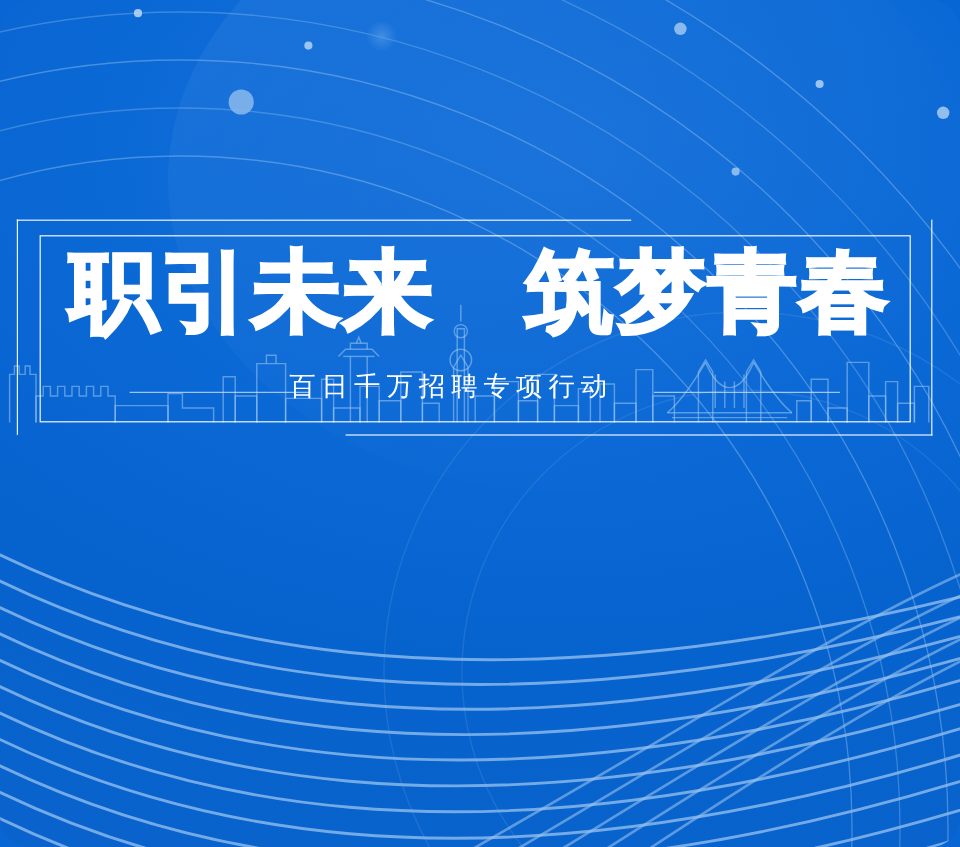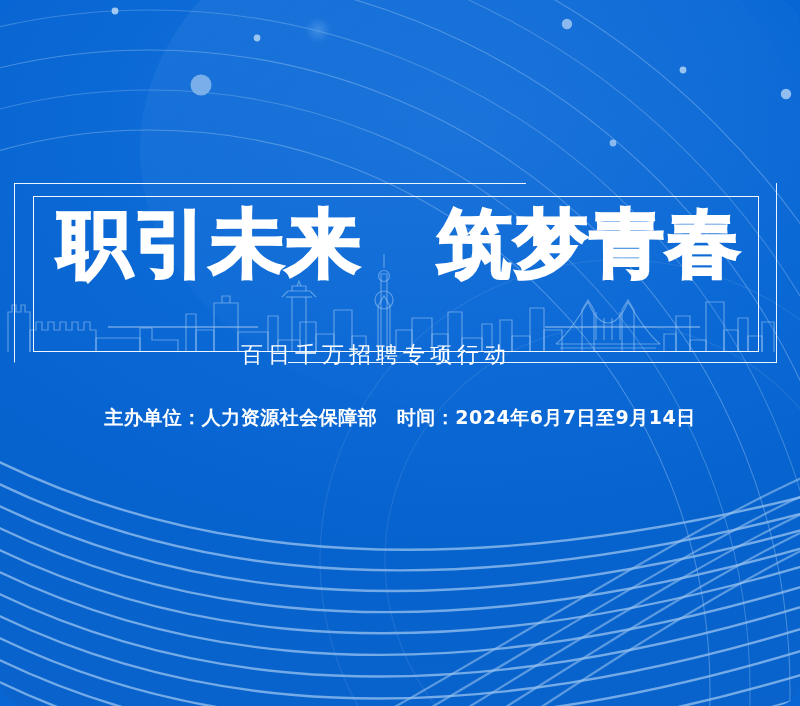--- a/index.html
+++ b/index.html
@@ -53,21 +53,20 @@
     white-space:pre;
     text-shadow:0 0 1px rgba(255,255,255,.6);
     -webkit-text-stroke:2.6px #fff;
   }
   #subtitle{
     position:absolute;left:0;top:310px;width:752px;
     text-align:center;color:#ffffff;
     font-family:"DejaVu Sans","Liberation Sans",sans-serif;
     font-size:22px;font-weight:500;letter-spacing:5px;
     line-height:1.2;
-    margin-top:32px;
   }
 
   #meta{
     position:absolute;left:0;top:405px;width:800px;
     text-align:center;color:#ffffff;
     font-family:"DejaVu Sans","Liberation Sans",sans-serif;
     font-size:19px;font-weight:bold;letter-spacing:.5px;
     white-space:pre;
   }
 </style>
@@ -200,21 +199,20 @@
   </svg>
 
   <div id="frame-outer-top"></div>
   <div id="frame-outer-bottom"></div>
   <div id="frame-outer"></div>
   <div id="frame-outer-right"></div>
   <div id="frame-inner"></div>
 
   <div id="headline">职引未来　筑梦青春</div>
   <div id="subtitle">百日千万招聘专项行动</div>
-  <div id="meta">主办单位：人力资源社会保障部　时间：2024年6月7日至9月14日</div>
 
   <svg class="layer" viewBox="0 0 800 706" preserveAspectRatio="none">
     <g fill="none" stroke="#8fbdee" stroke-opacity=".80" stroke-width="2.4" stroke-linecap="butt">
       <path d="M-120 392 C 120 560, 420 596, 830 490"></path>
       <path d="M-120 414 C 120 582, 420 618, 830 506"></path>
       <path d="M-120 436 C 120 604, 420 640, 830 522"></path>
       <path d="M-120 458 C 120 626, 420 662, 830 540"></path>
       <path d="M-120 480 C 120 648, 420 684, 830 558"></path>
       <path d="M-120 502 C 120 670, 420 706, 830 578"></path>
       <path d="M-120 524 C 120 692, 420 728, 830 598"></path>

